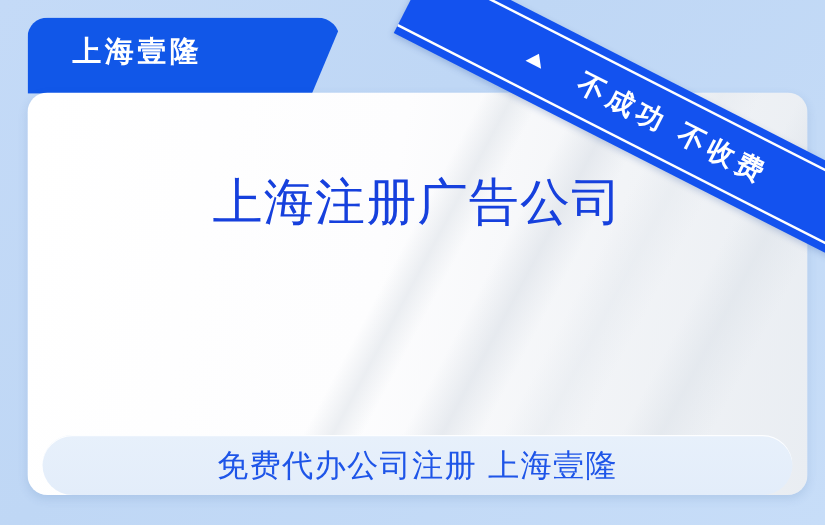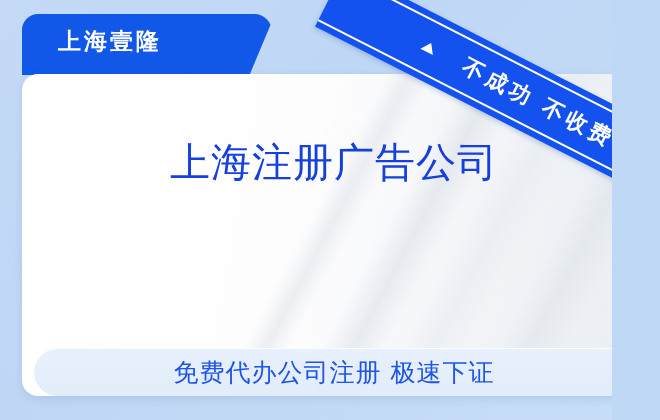--- a/index.html
+++ b/index.html
@@ -2,21 +2,21 @@
 <html><head>
 <meta charset="utf-8">
 <style>
   html,body{margin:0;padding:0;}
   body{
     width:660px;height:420px;overflow:hidden;
     font-family:"Liberation Sans","DejaVu Sans",sans-serif;
     background:#bfd8f5;
   }
   #stage{
-    position:relative;width:612px;height:420px;overflow:hidden;
+    position:relative;width:660px;height:420px;overflow:hidden;
     background:linear-gradient(135deg,#c4daf7 0%,#bfd7f5 40%,#c7ddf8 100%);
   }
   .tab-rounded{
     position:absolute;left:22px;top:14px;width:250px;height:61px;
     background:#1157e8;border-radius:16px 18px 0 0;
     -webkit-clip-path:polygon(0 0,100% 0,100% 12%,91% 100%,0 100%);
     clip-path:polygon(0 0,100% 0,100% 12%,91% 100%,0 100%);
   }
   .tab-label{
     position:absolute;left:58px;top:26px;
@@ -96,21 +96,21 @@
   <div class="tab-label">上海壹隆</div>
 
   <div class="card">
     <div class="card-inner">
 
       <div class="title">
         <span class="title-line">上海注册广告公司</span>
       </div>
 
       <div class="pill">
-        <span class="pill-text">免费代办公司注册 极速下证</span>
+        <span class="pill-text">免费代办公司注册 上海壹隆</span>
       </div>
 
     </div>
   </div>
 
   <div class="ribbon-wrap">
     <div class="ribbon">
       <span class="ribbon-marker"></span>
       <span class="ribbon-text">不成功 不收费</span>
     </div>

